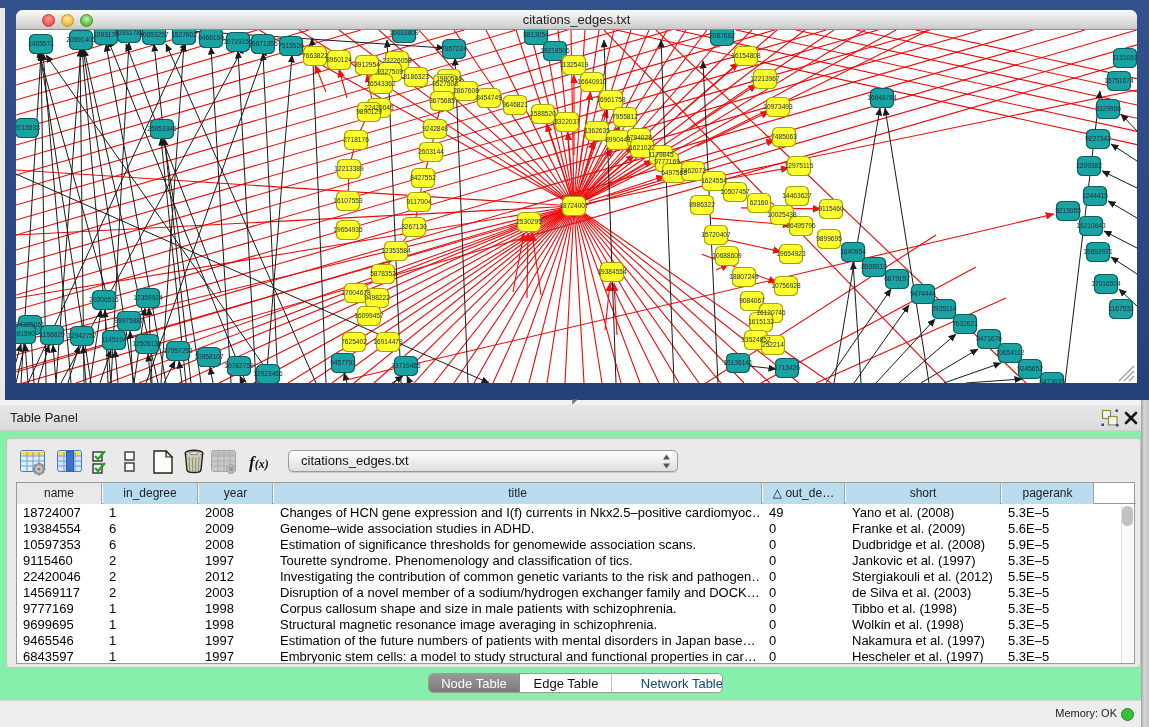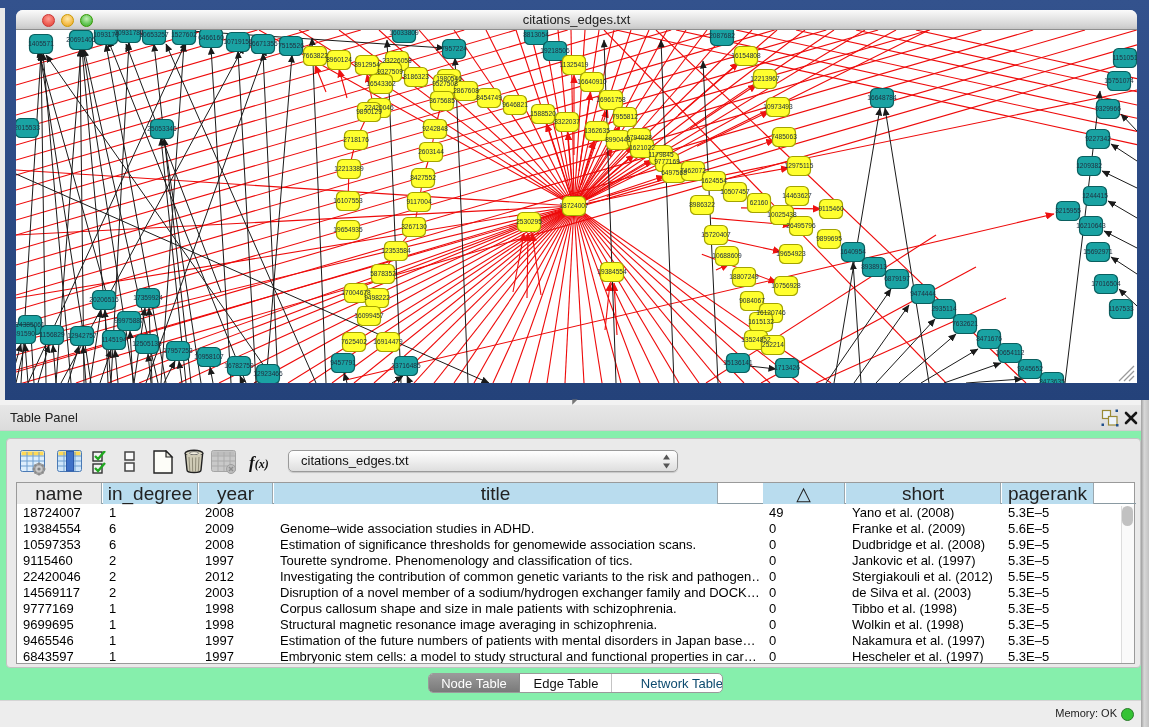--- a/index.html
+++ b/index.html
@@ -624,35 +624,36 @@
 
   <div class="abs" style="left:288px;top:19px;width:390px;height:22px;border:1px solid #9a9a9a;border-radius:5px;background:linear-gradient(#ffffff,#dedede);box-shadow:0 1px 1px rgba(0,0,0,.15)">
     <div class="abs" style="left:12px;top:0;height:20px;line-height:20px;font-size:13px;color:#111">citations_edges.txt</div>
     <svg class="abs" style="right:6px;top:3px" width="9" height="15" viewBox="0 0 9 15">
       <path d="M4.5,0.5 L8,5.5 L1,5.5 z" fill="#555"></path>
         <path d="M4.5,14.5 L8,9.5 L1,9.5 z" fill="#555"></path>
     </svg>
   </div>
 
   <div class="abs" style="left:16px;top:51px;width:1119px;height:133px;background:#fff;border:1px solid #9a9a9a;border-bottom:none">
-    <div class="abs" style="left:0;top:0;width:1119px;height:21px;border-bottom:1px solid #8a9aa2;font-size:19px;color:#222">
+    <div class="abs" style="left:0;top:0;width:1119px;height:21px;border-bottom:1px solid #8a9aa2;font-size:12px;color:#222">
         <div style="position:absolute;left:0px;top:0;width:85px;height:21px;line-height:21px;background:#e9e9e9;border-right:1px solid #9aa7ae;text-align:center">name</div>
         <div style="position:absolute;left:86px;top:0;width:95px;height:21px;line-height:21px;background:#b9dcee;border-right:1px solid #9aa7ae;text-align:center">in_degree</div>
         <div style="position:absolute;left:182px;top:0;width:74px;height:21px;line-height:21px;background:#b9dcee;border-right:1px solid #9aa7ae;text-align:center">year</div>
-        <div style="position:absolute;left:257px;top:0;width:444px;height:21px;line-height:21px;background:#b9dcee;border-right:1px solid #9aa7ae;text-align:center">title</div>
+        <div style="position:absolute;left:257px;top:0;width:488px;height:21px;line-height:21px;background:#b9dcee;border-right:1px solid #9aa7ae;text-align:center">title</div>
         <div style="position:absolute;left:746px;top:0;width:82px;height:21px;line-height:21px;background:#b9dcee;border-right:1px solid #9aa7ae;text-align:center">△ out_de…</div>
         <div style="position:absolute;left:829px;top:0;width:155px;height:21px;line-height:21px;background:#b9dcee;border-right:1px solid #9aa7ae;text-align:center">short</div>
         <div style="position:absolute;left:985px;top:0;width:92px;height:21px;line-height:21px;background:#b9dcee;border-right:1px solid #9aa7ae;text-align:center">pagerank</div>
       </div>
   </div>
   <div class="abs" style="left:16px;top:74px;width:1119px;height:159px;background:#fff;border:1px solid #9a9a9a;border-top:none;overflow:hidden;font-size:13px;color:#000">
     <div style="position:absolute;left:0;top:0.0px;width:1119px;height:16px;line-height:16px">
         <div style="position:absolute;left:6px;width:76px;top:0;white-space:nowrap;overflow:hidden">18724007</div>
         <div style="position:absolute;left:92px;width:86px;top:0;white-space:nowrap;overflow:hidden">1</div>
         <div style="position:absolute;left:188px;width:65px;top:0;white-space:nowrap;overflow:hidden">2008</div>
+        <div style="position:absolute;left:263px;width:479px;top:0;white-space:nowrap;overflow:hidden">Changes of HCN gene expression and I(f) currents in Nkx2.5–positive cardiomyoc…</div>
         <div style="position:absolute;left:752px;width:73px;top:0;white-space:nowrap;overflow:hidden">49</div>
         <div style="position:absolute;left:835px;width:146px;top:0;white-space:nowrap;overflow:hidden">Yano et al. (2008)</div>
         <div style="position:absolute;left:991px;width:83px;top:0;white-space:nowrap;overflow:hidden">5.3E–5</div>
       </div>
       <div style="position:absolute;left:0;top:16.0px;width:1119px;height:16px;line-height:16px">
         <div style="position:absolute;left:6px;width:76px;top:0;white-space:nowrap;overflow:hidden">19384554</div>
         <div style="position:absolute;left:92px;width:86px;top:0;white-space:nowrap;overflow:hidden">6</div>
         <div style="position:absolute;left:188px;width:65px;top:0;white-space:nowrap;overflow:hidden">2009</div>
         <div style="position:absolute;left:263px;width:479px;top:0;white-space:nowrap;overflow:hidden">Genome–wide association studies in ADHD.</div>
         <div style="position:absolute;left:752px;width:73px;top:0;white-space:nowrap;overflow:hidden">0</div>

